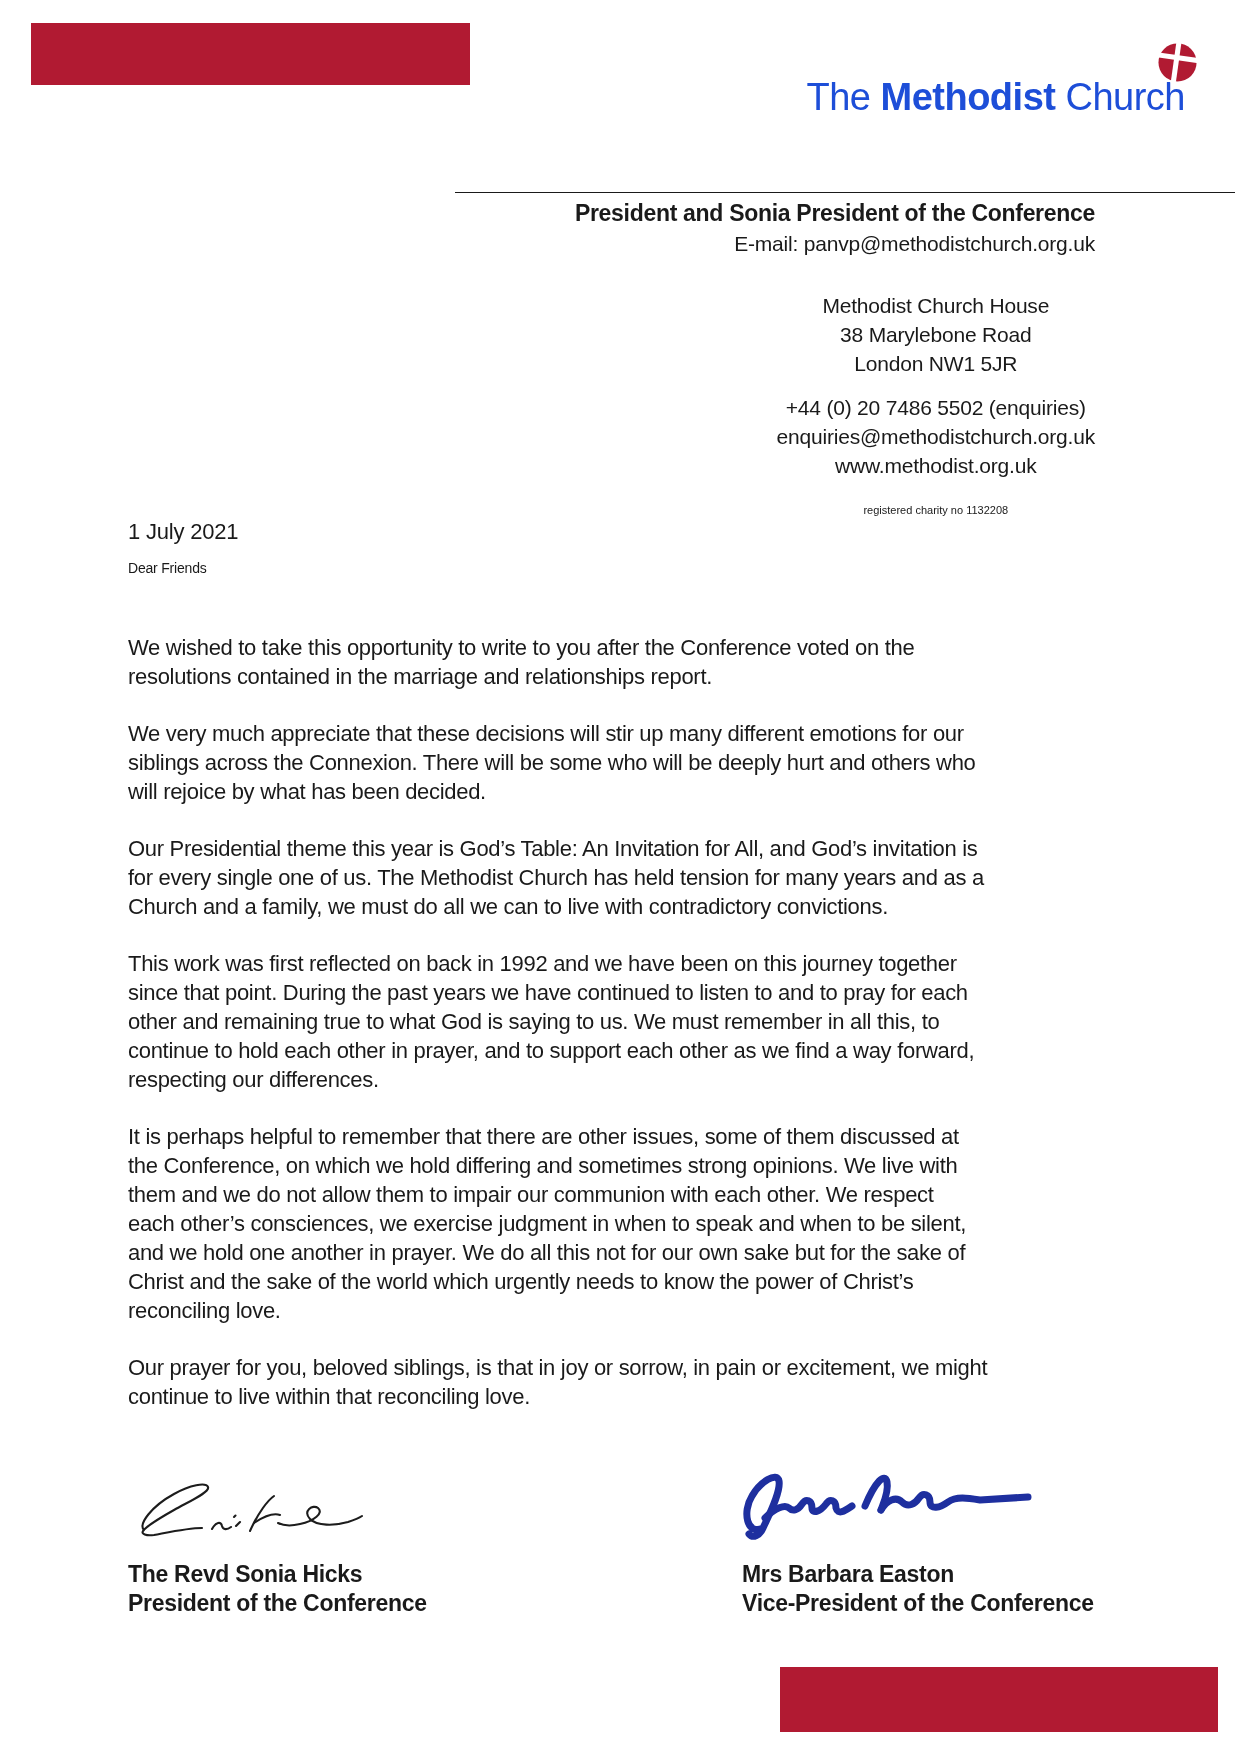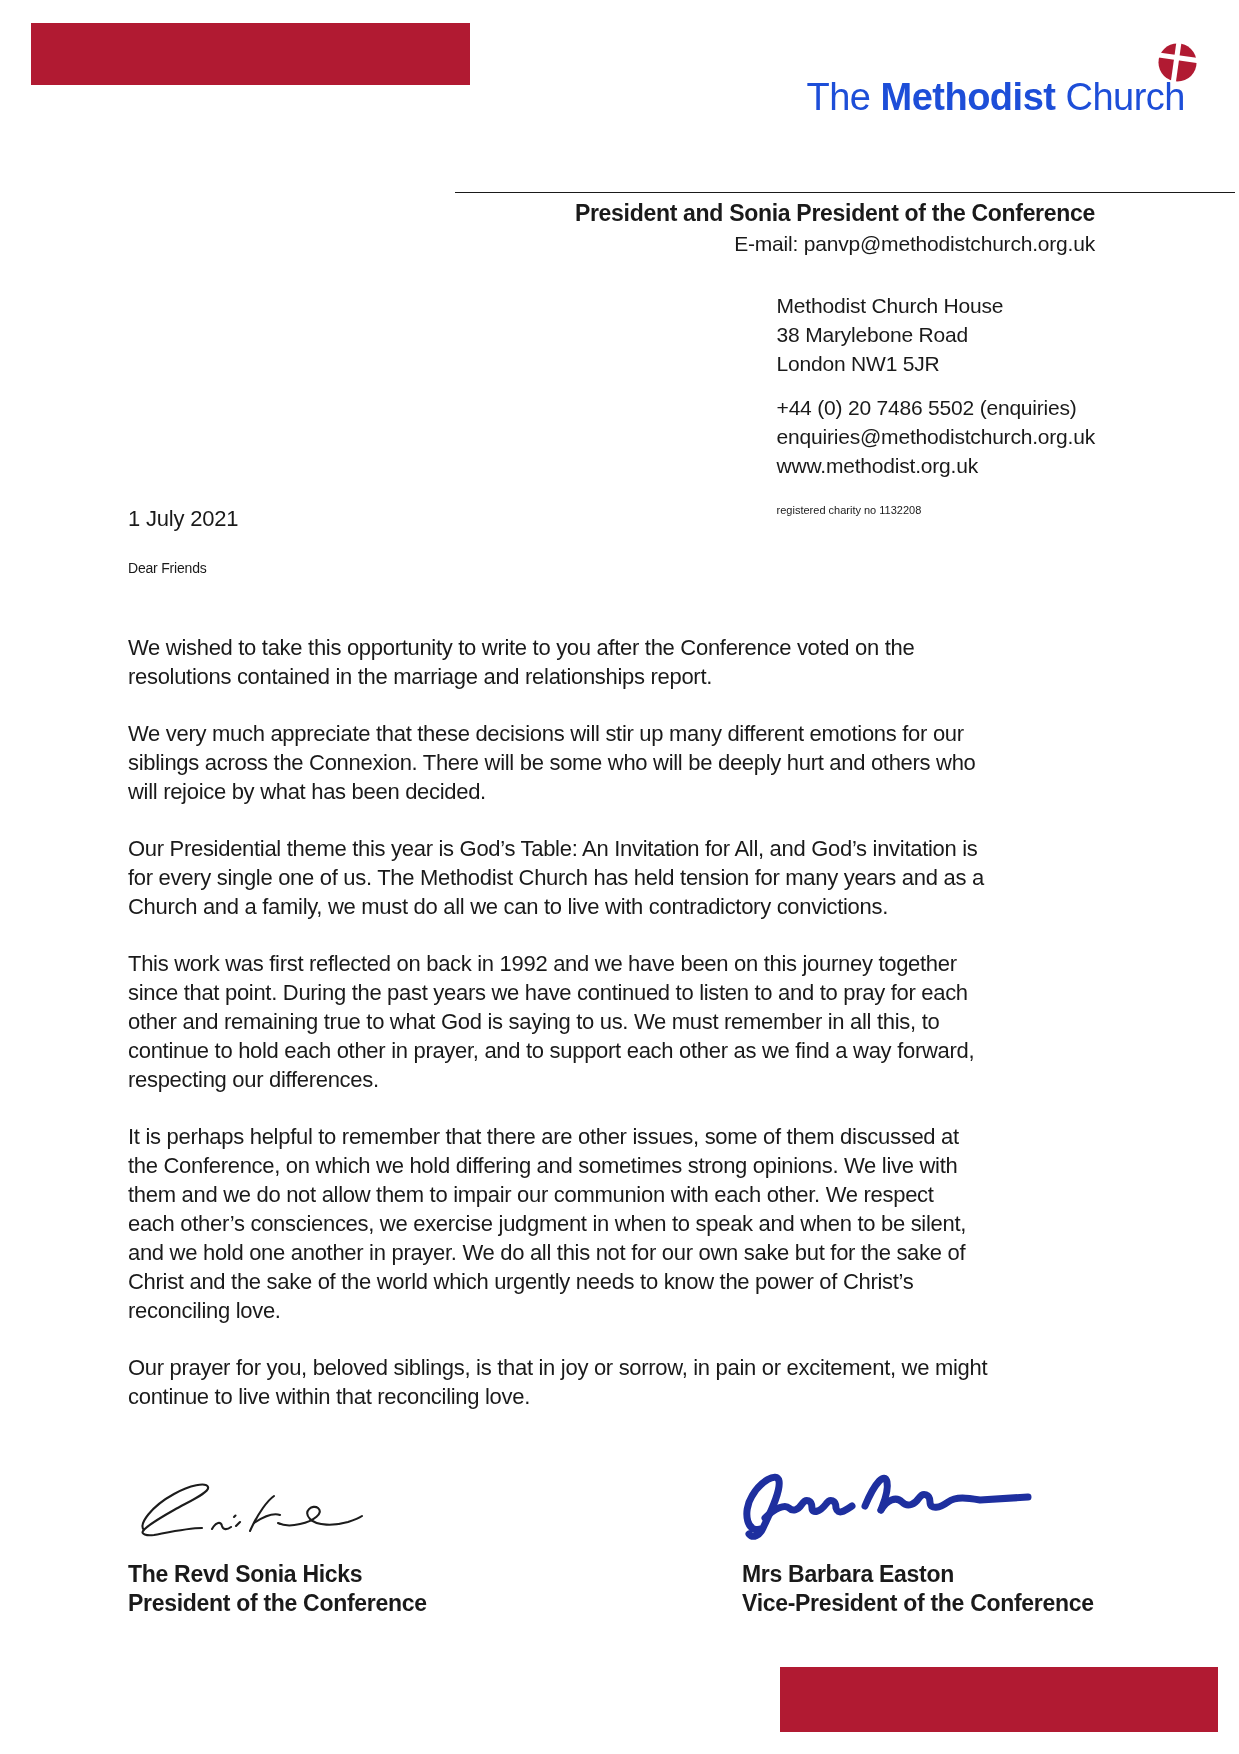--- a/index.html
+++ b/index.html
@@ -33,27 +33,27 @@
   .head-block{
     position:absolute;right:144px;top:199px;
     text-align:right;white-space:nowrap;
   }
   .head-block .names,
   .head-block .title{font-weight:bold;font-size:23px;line-height:28px;letter-spacing:-0.3px;}
   .head-block .email{font-size:21px;line-height:27px;margin-top:3px;letter-spacing:-0.2px;}
 
   .addr-block{
     position:absolute;right:144px;top:291px;
-    text-align:left;font-size:21px;line-height:29px;
+    text-align:center;font-size:21px;line-height:29px;
     letter-spacing:-0.2px;white-space:nowrap;
   }
   .addr-block .spacer{height:15px;}
   .addr-block .charity{font-size:11px;margin-top:16px;letter-spacing:0;}
 
-  .date{position:absolute;left:128px;top:506px;font-size:22px;letter-spacing:-0.2px;}
+  .date{position:absolute;left:128px;top:519px;font-size:22px;letter-spacing:-0.2px;}
   .salutation{position:absolute;left:128px;top:560px;font-size:14px;letter-spacing:-0.2px;}
 
   .body-text{position:absolute;left:128px;top:633px;width:1060px;}
   .body-text p{
     margin:0 0 28px 0;
     font-size:22px;line-height:29px;
     letter-spacing:-0.3px;
     white-space:pre-line;
   }
 

